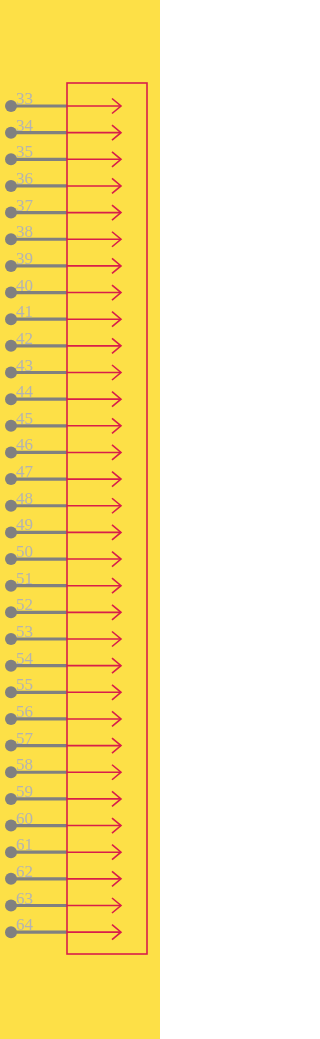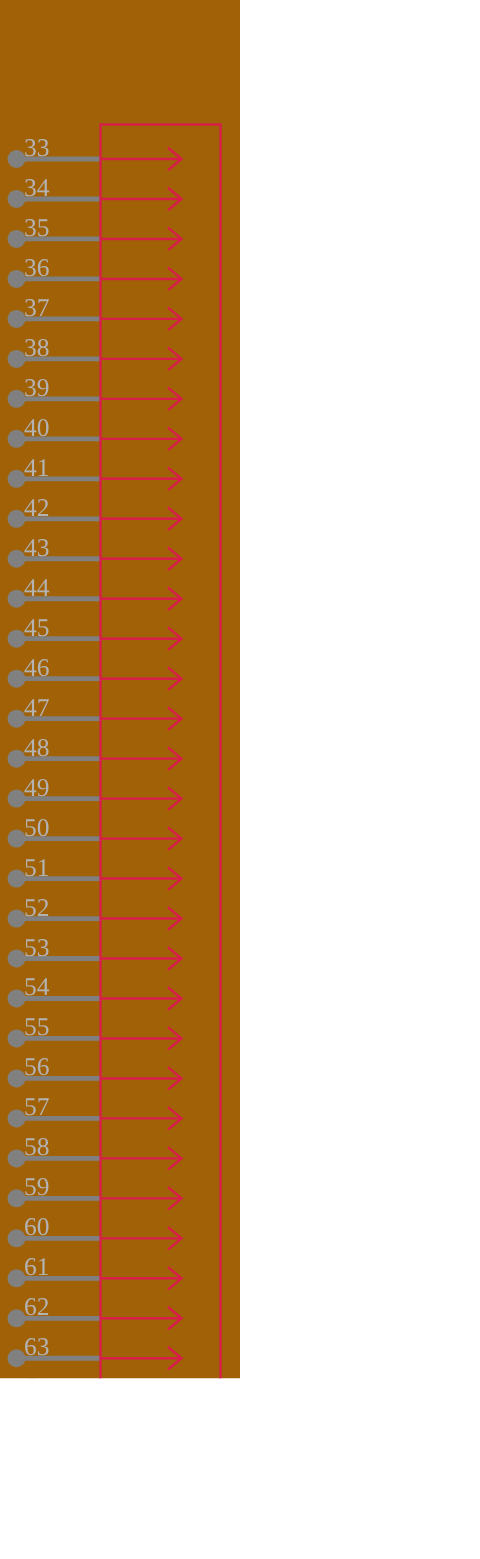--- a/index.html
+++ b/index.html
@@ -28,21 +28,21 @@
   }
   .pin-label {
     font-family: "Liberation Serif", "DejaVu Serif", serif;
     font-size: 17px;
     fill: #b3b3b3;
   }
 </style>
 </head>
 <body>
 
-<div id="canvas" style="width: 160px; height: 919px; background: #a16207;">
+<div id="canvas" style="width: 160px; height: 1039px; background: #fde047;">
   <svg id="diagram-svg" viewBox="0 0 160 1039" xmlns="http://www.w3.org/2000/svg" width="160" height="1039">
     <g>
         <g>
           <line x1="11" y1="106" x2="67" y2="106" stroke="#808080" stroke-width="3.2" stroke-linecap="butt"></line>
           <circle cx="11" cy="106" r="6" fill="#808080"></circle>
           <line x1="67" y1="106" x2="121" y2="106" stroke="#d81e4a" stroke-width="1.6" stroke-linecap="butt"></line>
           <polyline points="112,98.5 121,106 112,113.5" fill="none" stroke="#d81e4a" stroke-width="1.6" stroke-linejoin="miter" stroke-linecap="butt"></polyline>
           <text x="16" y="104" text-anchor="start" fill="#b3b3b3" class="pin-label">33</text>
         </g>
         <g>

